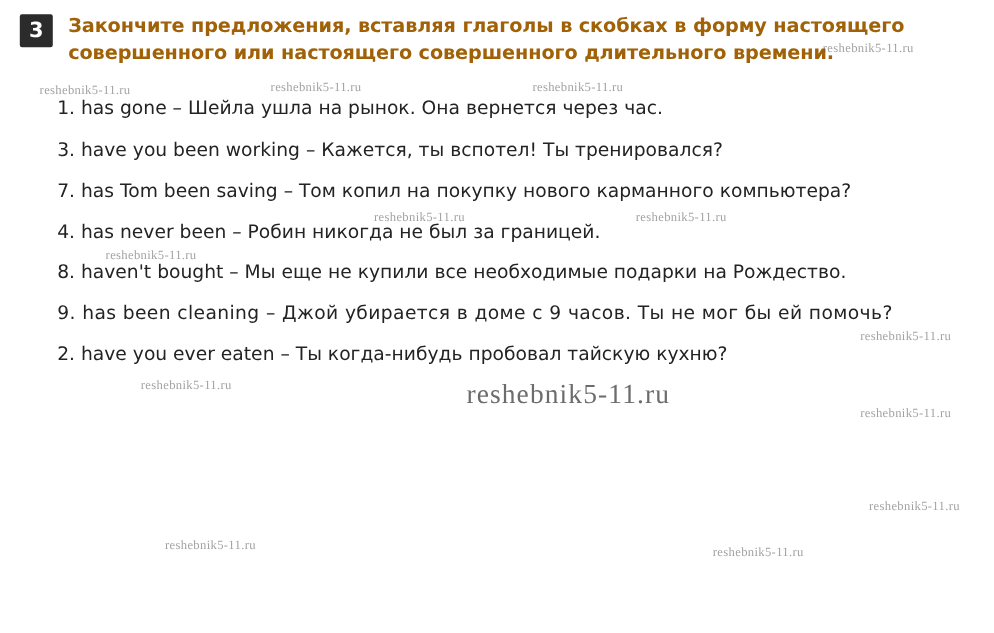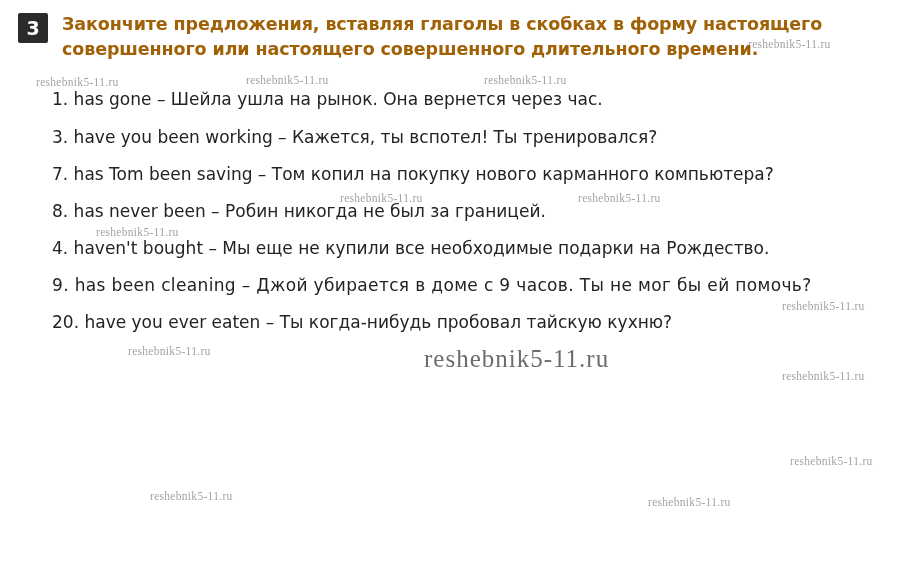--- a/index.html
+++ b/index.html
@@ -96,24 +96,24 @@
 
   <div class="header">
     <div class="ex-number">3</div>
     <div class="task-text">Закончите предложения, вставляя глаголы в скобках в форму настоящего совершенного или настоящего совершенного длительного времени.</div>
   </div>
 
   <div class="answers">
     <div class="answer a1">1. has gone – Шейла ушла на рынок. Она вернется через час.</div>
     <div class="answer">3. have you been working – Кажется, ты вспотел! Ты тренировался?</div>
     <div class="answer">7. has Tom been saving – Том копил на покупку нового карманного компьютера?</div>
-    <div class="answer">8. has never been – Робин никогда не был за границей.</div>
-    <div class="answer">4. haven't bought – Мы еще не купили все необходимые подарки на Рождество.</div>
+    <div class="answer">4. has never been – Робин никогда не был за границей.</div>
+    <div class="answer">8. haven't bought – Мы еще не купили все необходимые подарки на Рождество.</div>
     <div class="answer a9 wide">9. has been cleaning – Джой убирается в доме с 9 часов. Ты не мог бы ей помочь?</div>
-    <div class="answer">20. have you ever eaten – Ты когда-нибудь пробовал тайскую кухню?</div>
+    <div class="answer">2. have you ever eaten – Ты когда-нибудь пробовал тайскую кухню?</div>
   </div>
 
   <div class="wm wm-sm" style="top:38px; left:748px;">reshebnik5-11.ru</div>
   <div class="wm wm-sm" style="top:76px; left:36px;">reshebnik5-11.ru</div>
   <div class="wm wm-sm" style="top:74px; left:246px;">reshebnik5-11.ru</div>
   <div class="wm wm-sm" style="top:74px; left:484px;">reshebnik5-11.ru</div>
   <div class="wm wm-sm" style="top:192px; left:340px;">reshebnik5-11.ru</div>
   <div class="wm wm-sm" style="top:192px; left:578px;">reshebnik5-11.ru</div>
   <div class="wm wm-sm" style="top:226px; left:96px;">reshebnik5-11.ru</div>
   <div class="wm wm-sm" style="top:300px; left:782px;">reshebnik5-11.ru</div>

